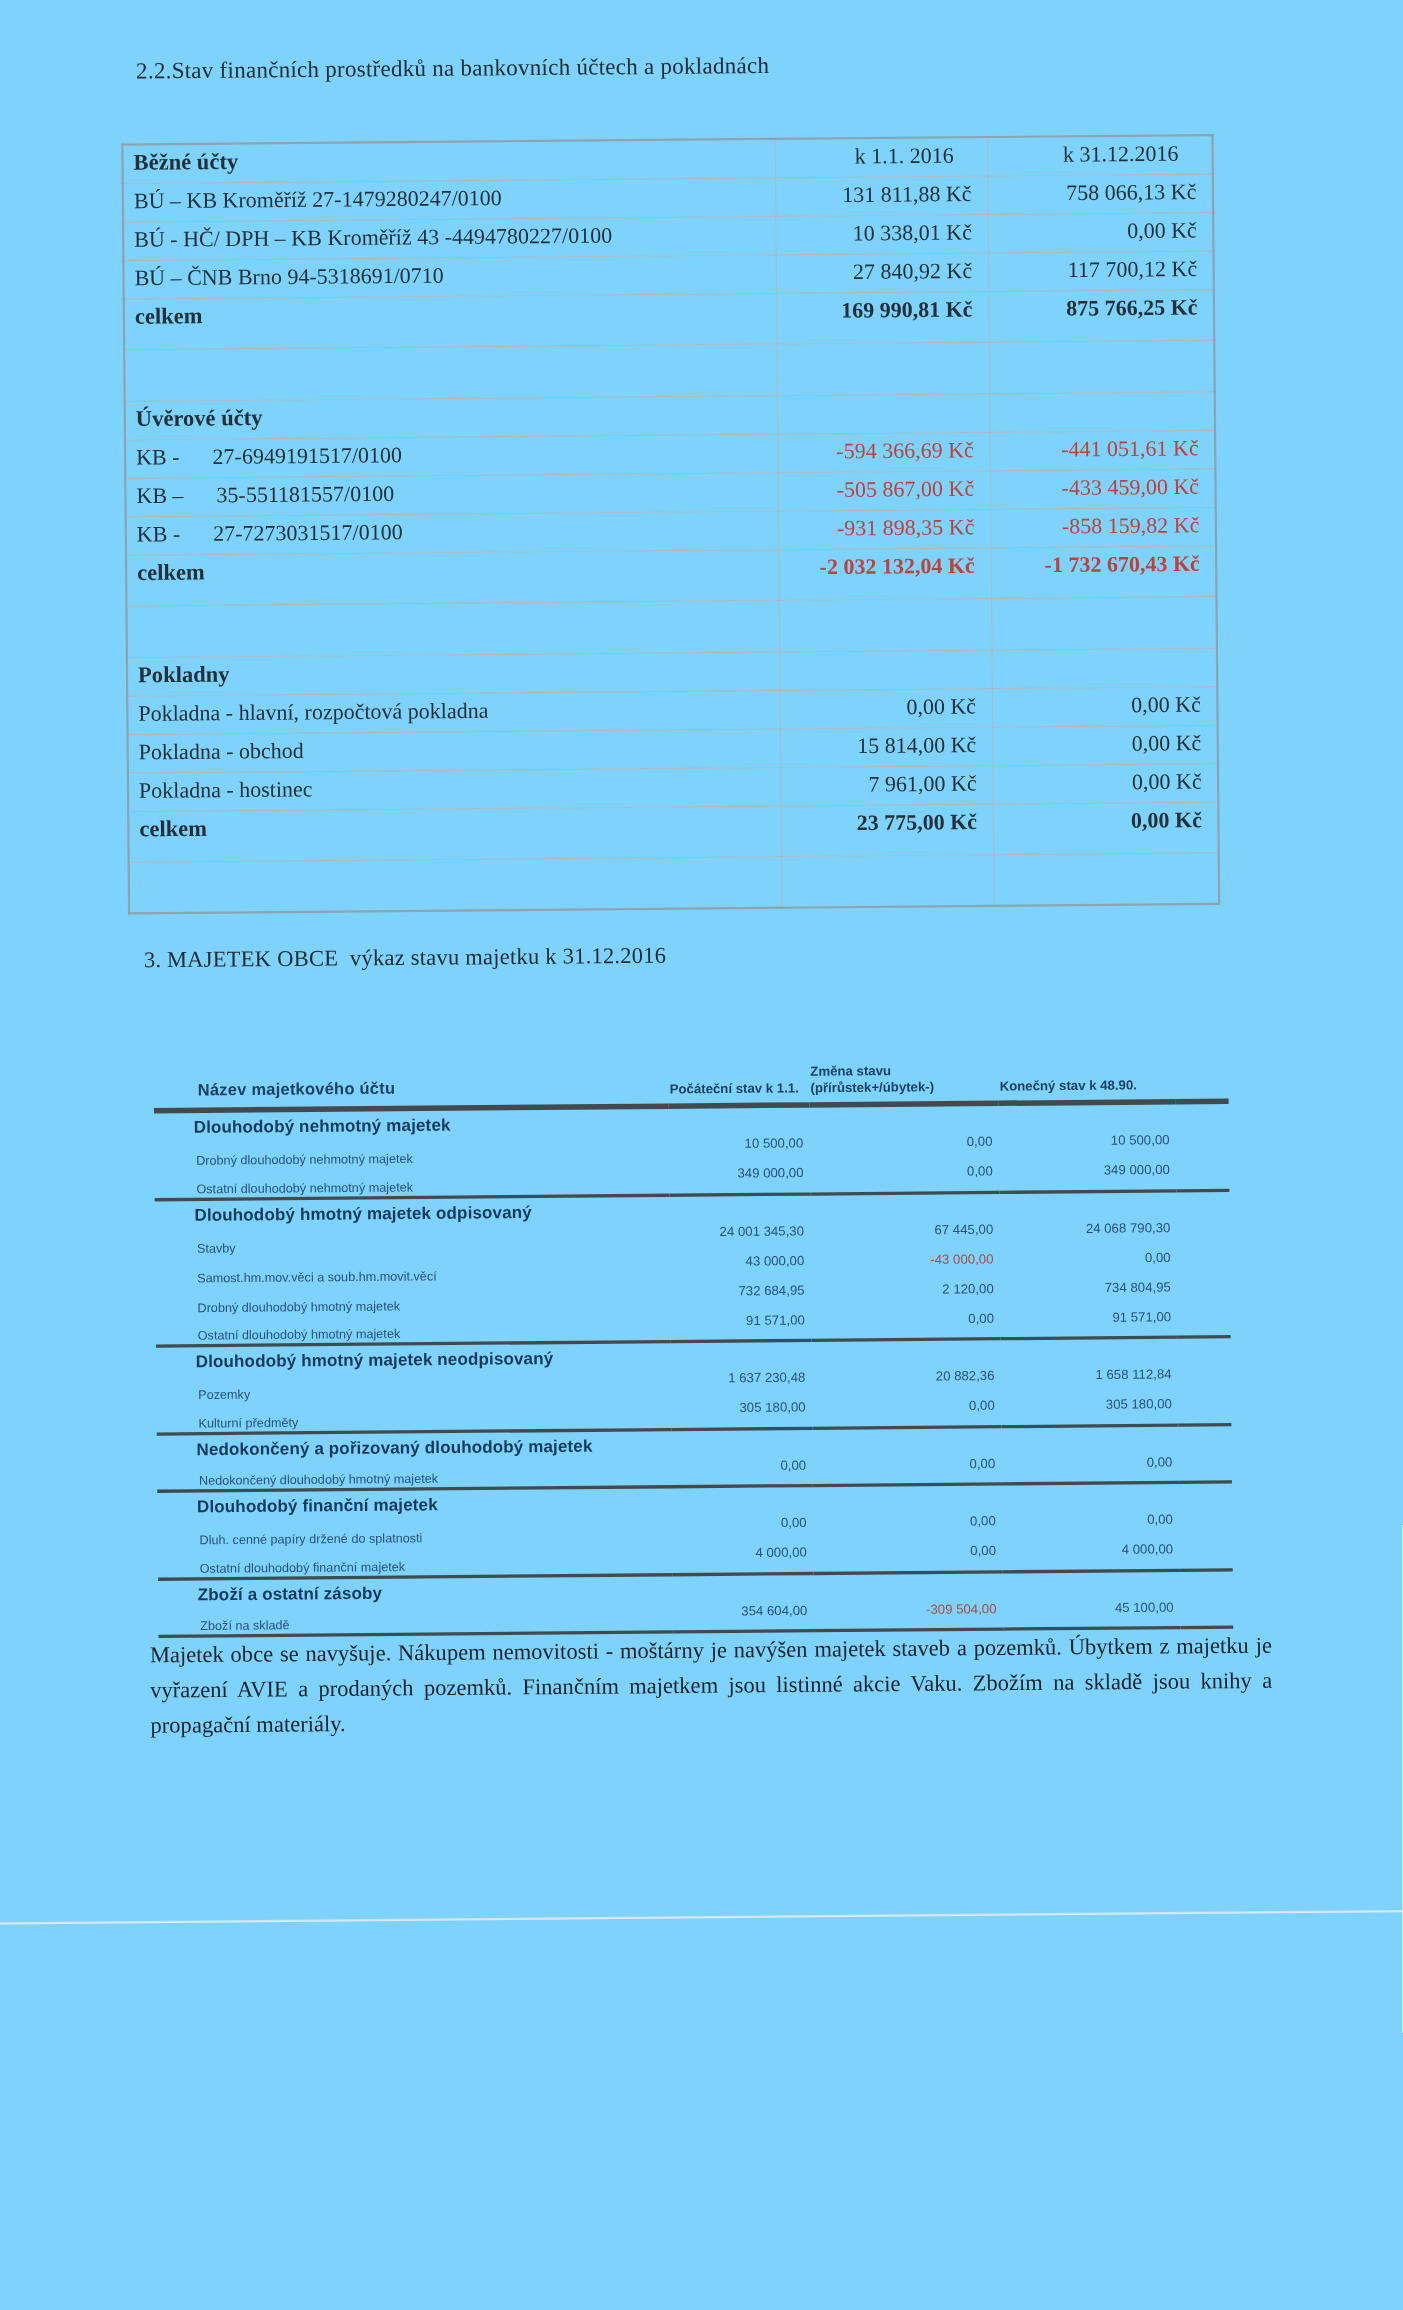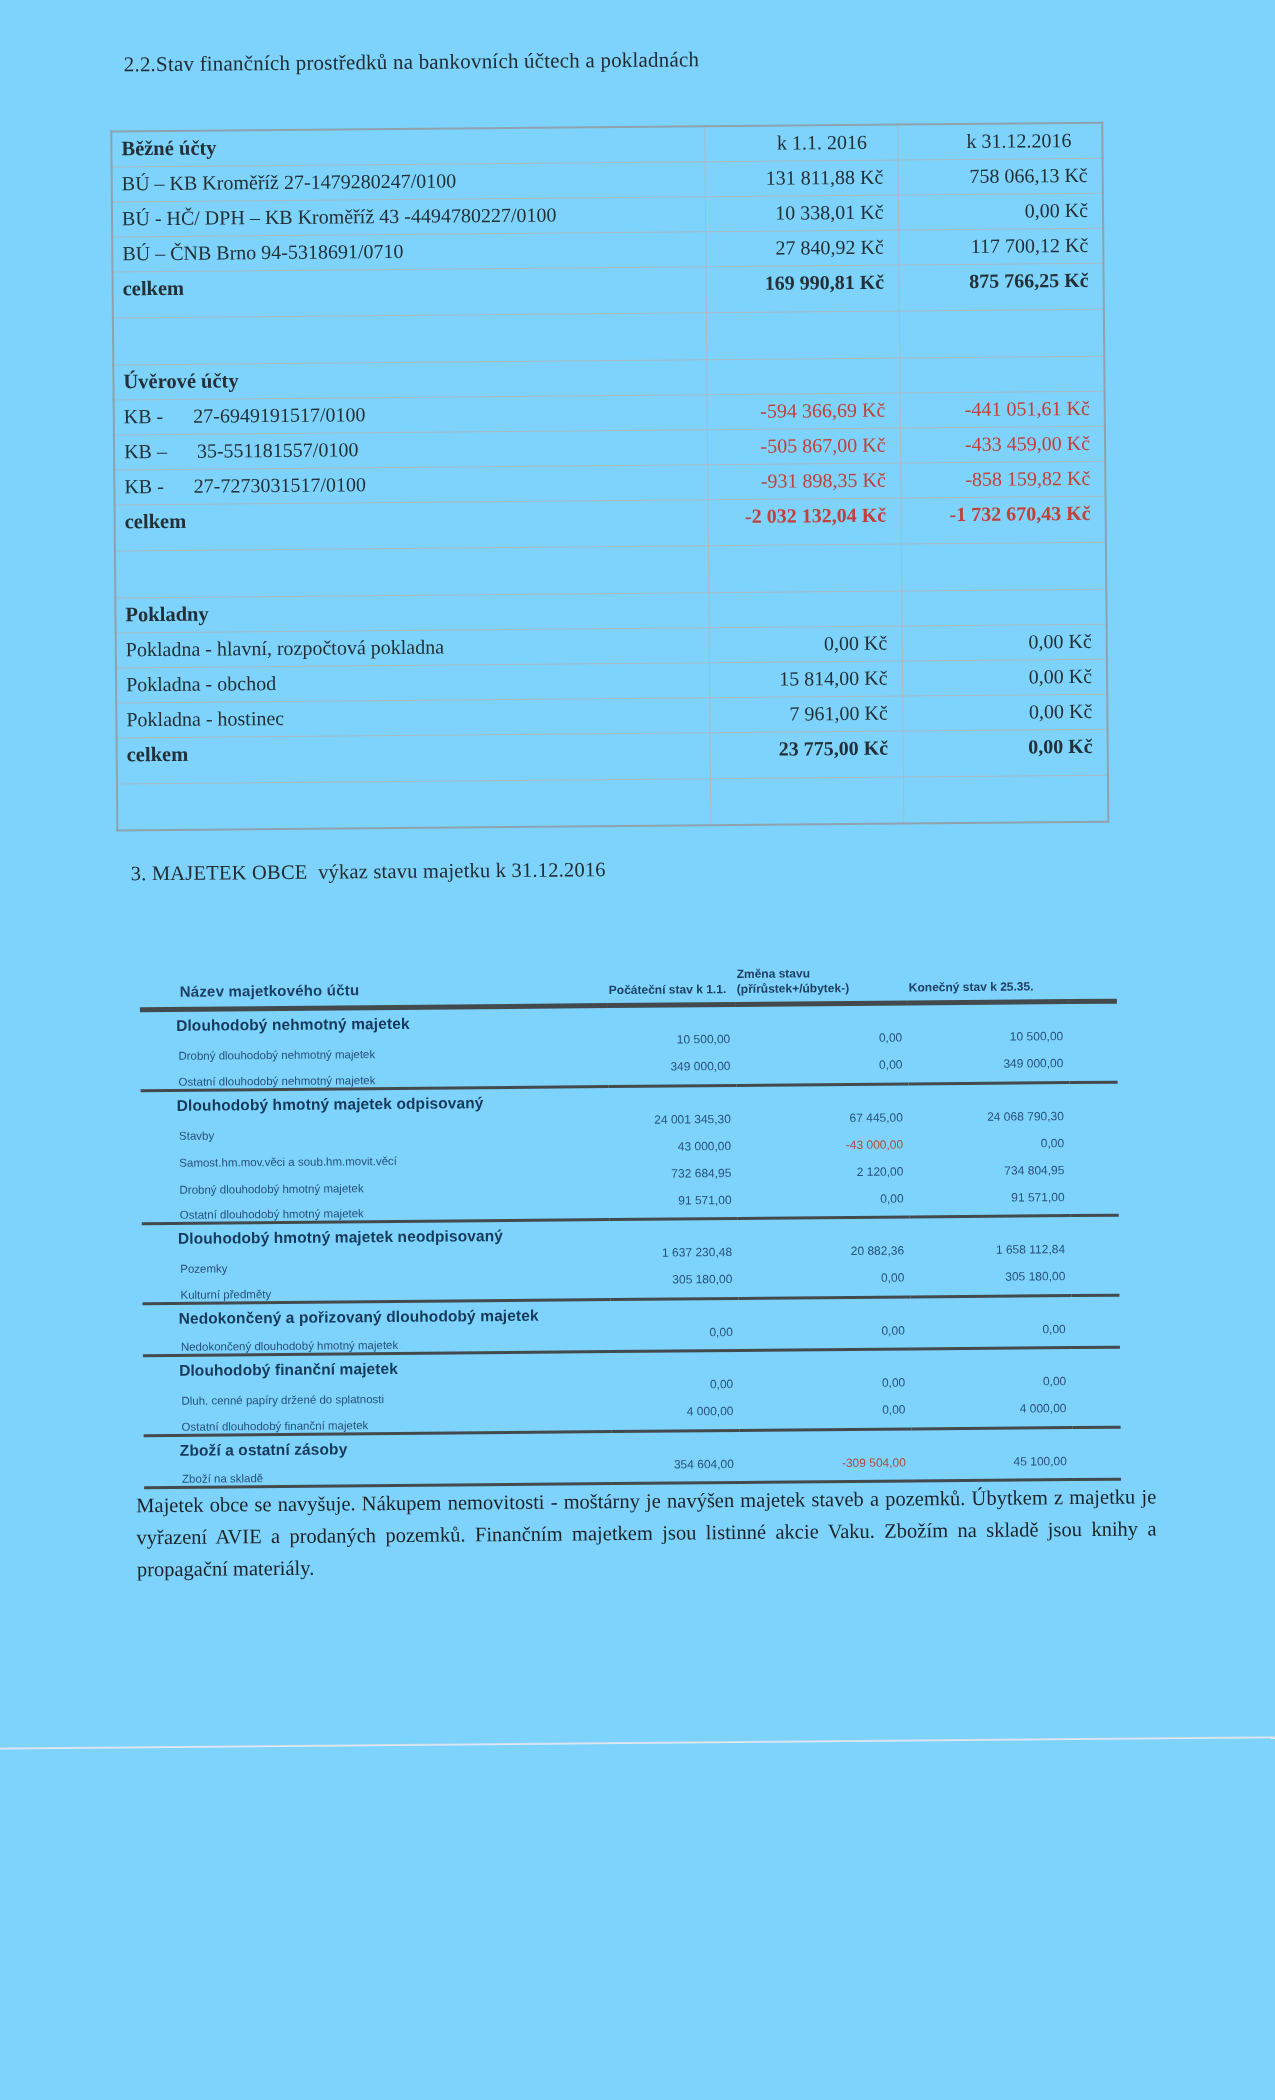--- a/index.html
+++ b/index.html
@@ -172,21 +172,21 @@
           <col style="width:172px">
           <col style="width:161px">
           <col style="width:48px">
       </colgroup>
       <thead>
         <tr>
           <td class="m-h-name">Název majetkového účtu</td>
           <td class="m-h">Počáteční stav k 1.1.</td>
           <td class="m-h">Změna stavu
 (přírůstek+/úbytek-)</td>
-          <td class="m-h">Konečný stav k 25.35.</td>
+          <td class="m-h">Konečný stav k 48.90.</td>
           <td></td>
         </tr>
       </thead>
       <tbody>
           <tr class="m-sec-row">
             <td class="m-sec" colspan="5">Dlouhodobý nehmotný majetek</td>
           </tr>
           <tr class="m-row">
             <td class="m-lbl">Drobný dlouhodobý nehmotný majetek</td>
             <td class="m-num">10 500,00</td>

